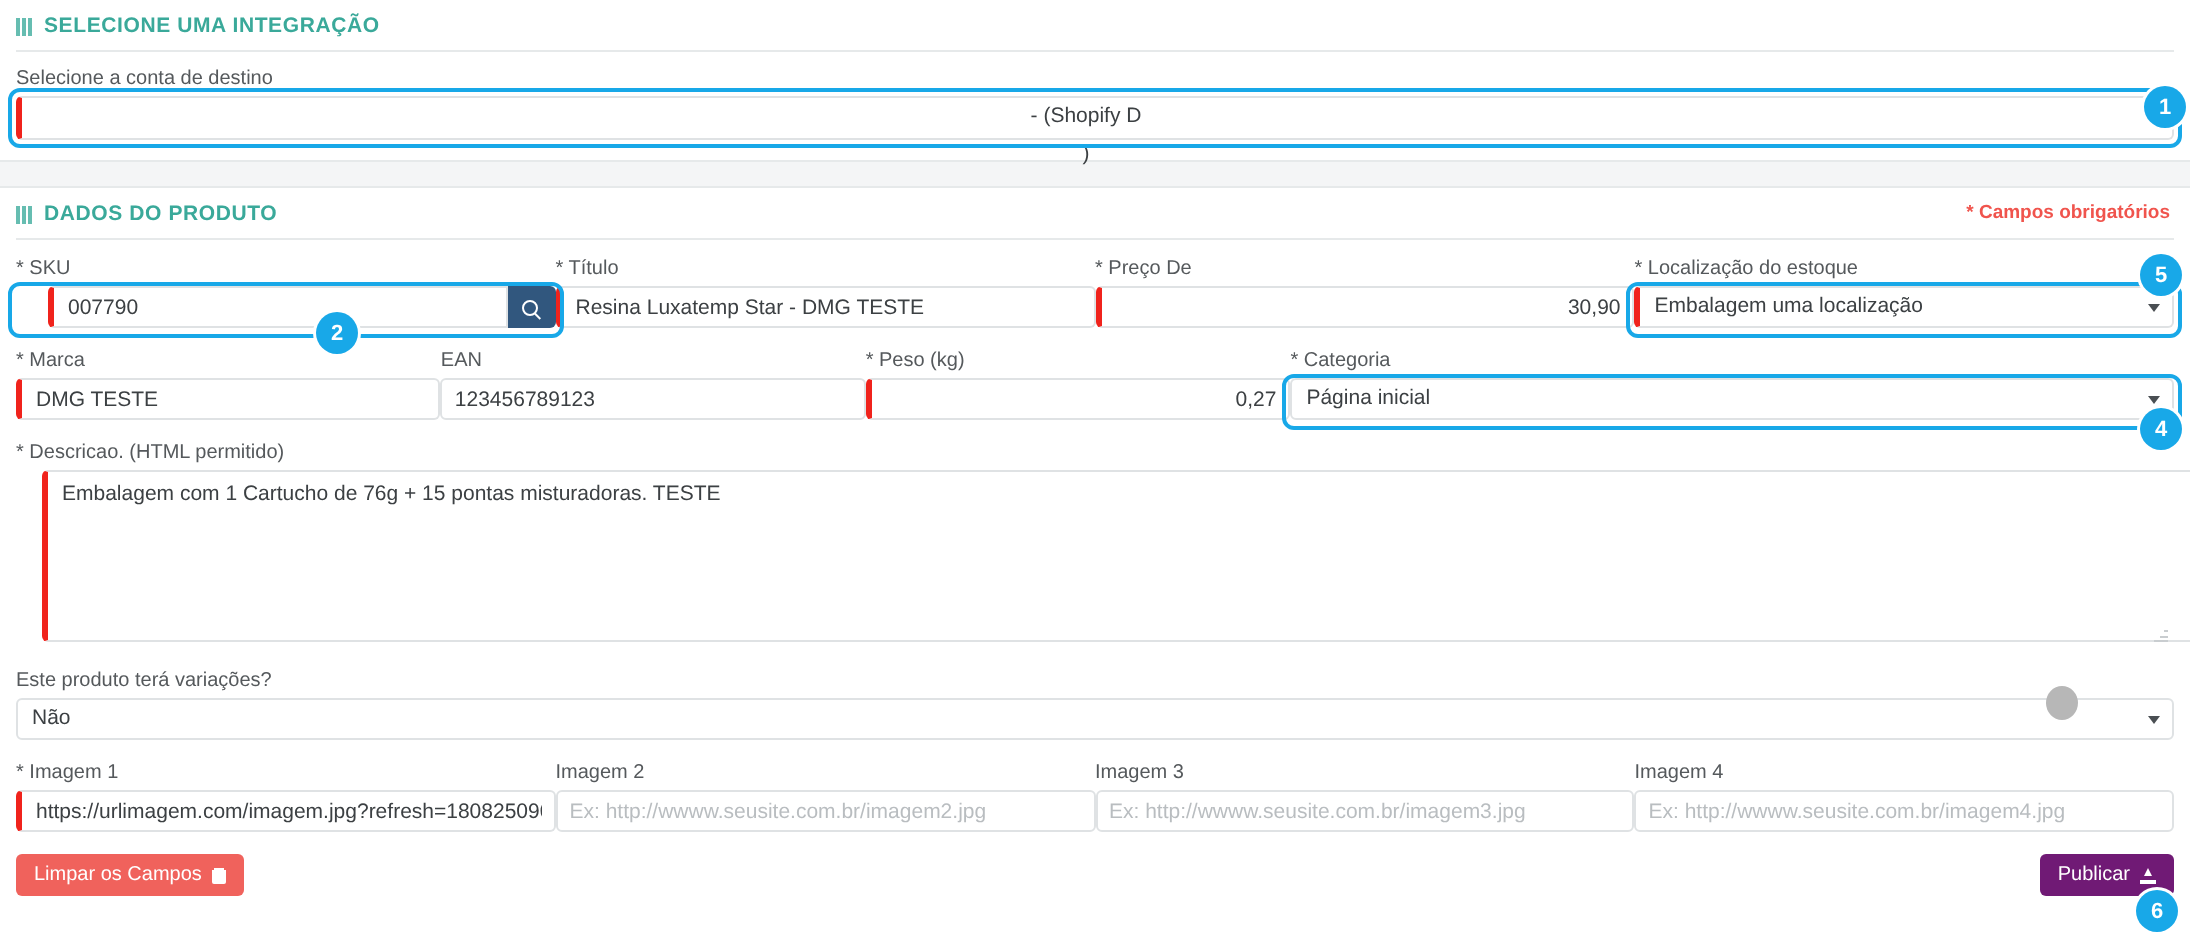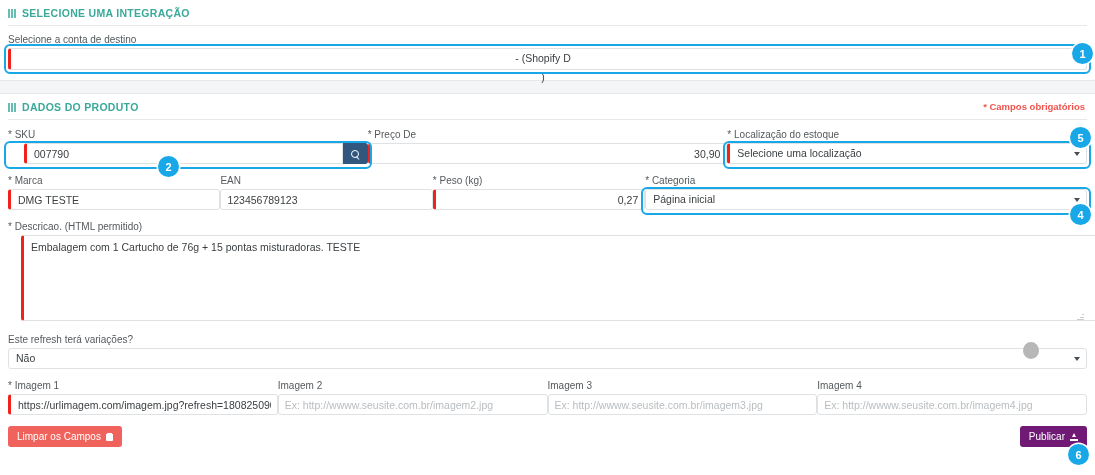--- a/index.html
+++ b/index.html
@@ -165,31 +165,35 @@
       <div class="sku-wrap">
         <input class="inp req" value="007790" style="">
         <div class="sku-btn">
           <span class="mag"></span>
         </div>
       </div>
       <div class="ring" style="left:-4px; top:12px; right:-4px; bottom:-5px;"></div>
       <div class="badge" style="left:150px; top:27px;">2</div>
     </div>
 
+    <div class="fld">
+      <label class="lbl">* Título</label>
+      <input class="inp req" value="Resina Luxatemp Star - DMG TESTE" style="">
+    </div>
 
     <div class="fld">
       <label class="lbl">* Preço De</label>
       <input class="inp req num" value="30,90" style="">
     </div>
 
 
     <div class="fld">
       <label class="lbl">* Localização do estoque</label>
       <div class="sel req">
-        <span>Selecione uma localização</span>
+        <span>Embalagem uma localização</span>
         <span class="caret"></span>
       </div>
       <div class="ring" style="left:-4px; top:12px; right:-4px; bottom:-5px;"></div>
       <div class="badge" style="right:-4px; top:-2px;">5</div>
     </div>
   </div>
 
   <div class="row" style="padding-top:11px;">
     <div class="fld">
       <label class="lbl">* Marca</label>
@@ -221,21 +225,21 @@
     <label class="lbl">* Descricao. (HTML permitido)</label>
     <textarea class="ta" style="">Embalagem com 1 Cartucho de 76g + 15 pontas misturadoras. TESTE</textarea>
     <span class="grip">
         <i></i>
         <i></i>
         <i></i>
       </span>
   </div>
 
   <div style="padding-top:11px; position:relative;">
-    <label class="lbl">Este refresh terá variações?</label>
+    <label class="lbl">Este produto terá variações?</label>
     <div class="sel">
       <span>Não</span>
       <span class="caret"></span>
     </div>
     <div class="cursor-dot" style="right:48px; top:19px;"></div>
   </div>
 
   <div class="row" style="padding-top:11px;">
     <div class="fld">
       <label class="lbl">* Imagem 1</label>

